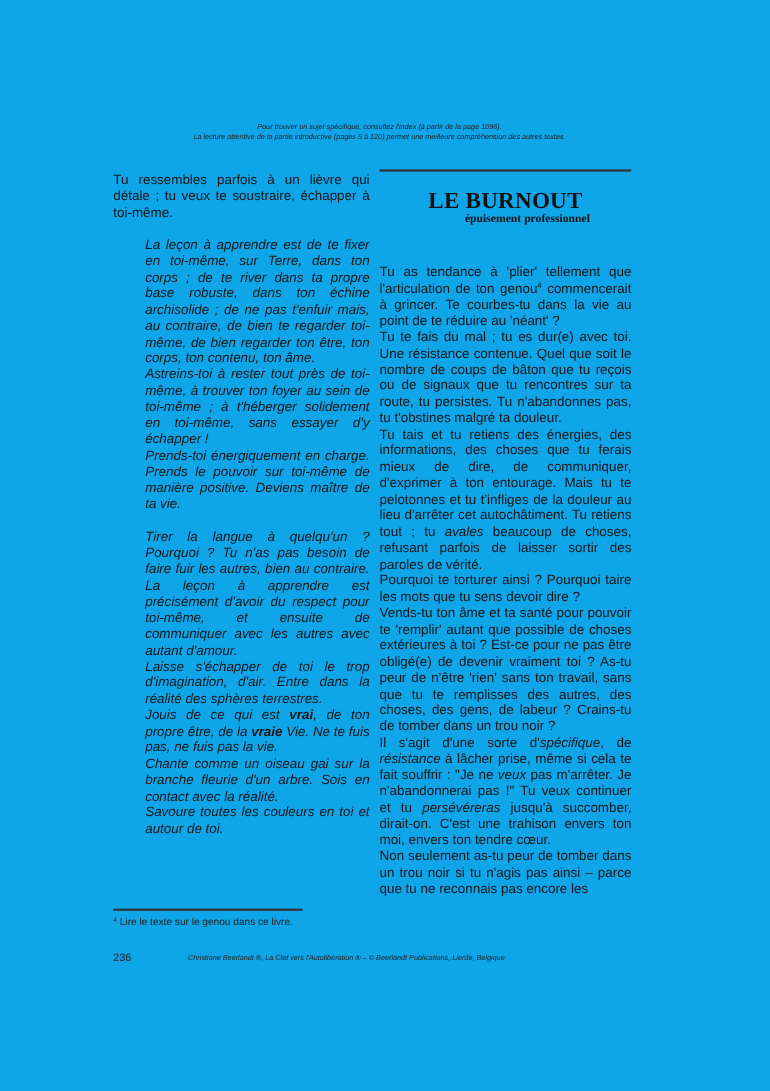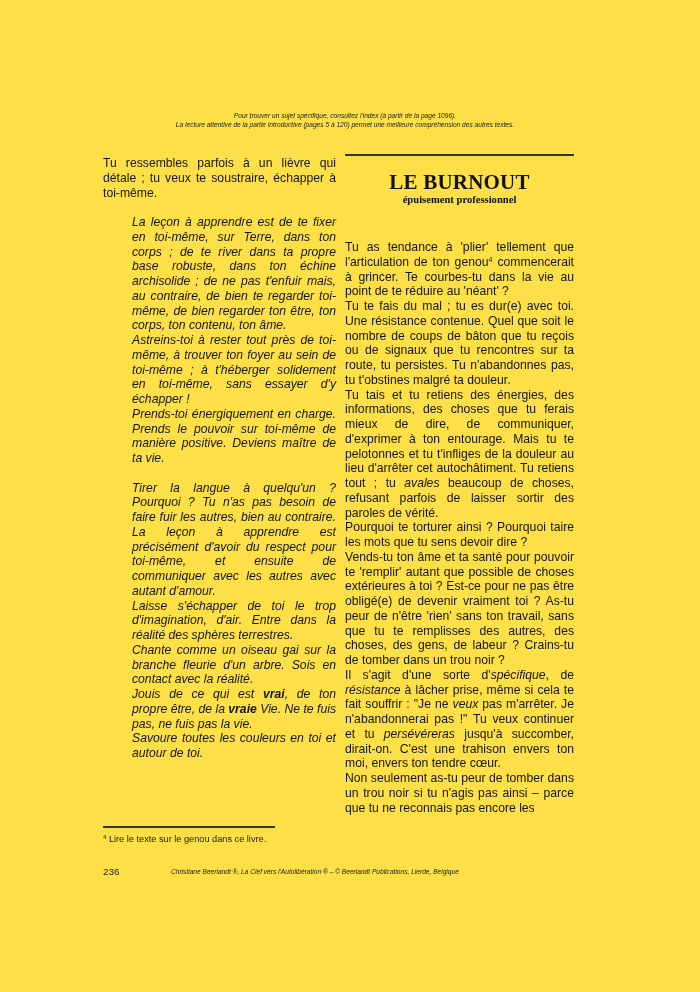--- a/index.html
+++ b/index.html
@@ -1,30 +1,30 @@
 <!DOCTYPE html>
 <html><head>
 <meta charset="utf-8">
 <style>
   html, body { margin: 0; padding: 0; background: #ffffff; }
   body { width: 700px; height: 992px; position: relative; overflow: hidden; color: #111; }
-  .page { position: absolute; left: 0; top: 0; width: 700px; height: 992px; background: #fde047; }
+  .page { position: absolute; left: 0; top: 0; width: 700px; height: 992px; background: #0ea5e9; }
   .top-note { position: absolute; left: 100px; top: 112px; width: 490px; text-align: center;
     font-family: "Liberation Sans", sans-serif; font-style: italic; font-size: 6.6px; line-height: 8.8px; color: #222; }
   .col { position: absolute; font-family: "Liberation Sans", sans-serif; font-size: 12.2px; line-height: 14.75px;
     text-align: justify; color: #151515; }
   .col p { margin: 0; }
   .col .gap { height: 14.75px; }
   .left { left: 103px; top: 156px; width: 233px; }
   .left .it { font-style: italic; margin-left: 29px; }
   .right { left: 345px; top: 240px; width: 229px; }
   .title-rule { position: absolute; left: 345px; top: 154px; width: 229px; height: 2px; background: #333; }
   .title { position: absolute; left: 345px; top: 172px; width: 229px; text-align: center;
     font-family: "Liberation Serif", serif; font-weight: bold; font-size: 21px; line-height: 20px; color: #111; letter-spacing: 0.2px; }
-  .subtitle { position: absolute; left: 345px; top: 194px; width: 229px; text-align: center;
+  .subtitle { position: absolute; left: 365px; top: 194px; width: 229px; text-align: center;
     font-family: "Liberation Serif", serif; font-weight: bold; font-size: 10.6px; line-height: 12px; color: #111; }
   .fn-rule { position: absolute; left: 103px; top: 826px; width: 172px; height: 1.5px; background: #333; }
   .footnote { position: absolute; left: 103px; top: 832px; font-family: "Liberation Sans", sans-serif; font-size: 9.2px; line-height: 11px; color: #222; }
   .footnote sup { font-size: 6px; vertical-align: 3px; }
   .page-number { position: absolute; left: 103px; top: 866px; font-family: "Liberation Sans", sans-serif; font-size: 9.8px; color: #222; }
   .footer-credit { position: absolute; left: 171px; top: 868px; font-family: "Liberation Sans", sans-serif; font-style: italic; font-size: 6.6px; color: #222; }
   sup.ref { font-size: 7px; vertical-align: 4px; line-height: 0; }
   b { font-weight: bold; }
   i { font-style: italic; }
 </style>
@@ -40,22 +40,22 @@
 
   <div class="col left">
     <p>Tu ressembles parfois à un lièvre qui détale ; tu veux te soustraire, échapper à toi-même.</p>
     <div class="gap"></div>
     <p class="it">La leçon à apprendre est de te fixer en toi-même, sur Terre, dans ton corps ; de te river dans ta propre base robuste, dans ton échine archisolide ; de ne pas t'enfuir mais, au contraire, de bien te regarder toi-même, de bien regarder ton être, ton corps, ton contenu, ton âme.</p>
     <p class="it">Astreins-toi à rester tout près de toi-même, à trouver ton foyer au sein de toi-même ; à t'héberger solidement en toi-même, sans essayer d'y échapper !</p>
     <p class="it">Prends-toi énergiquement en charge. Prends le pouvoir sur toi-même de manière positive. Deviens maître de ta vie.</p>
     <div class="gap"></div>
     <p class="it">Tirer la langue à quelqu'un ? Pourquoi ? Tu n'as pas besoin de faire fuir les autres, bien au contraire. La leçon à apprendre est précisément d'avoir du respect pour toi-même, et ensuite de communiquer avec les autres avec autant d'amour.</p>
     <p class="it">Laisse s'échapper de toi le trop d'imagination, d'air. Entre dans la réalité des sphères terrestres.</p>
+    <p class="it"><span>Jouis de ce qui est </span><b>vrai</b><span>, de ton propre être, de la </span><b>vraie</b><span> Vie. Ne te fuis pas, ne fuis pas la vie.</span></p>
     <p class="it">Chante comme un oiseau gai sur la branche fleurie d'un arbre. Sois en contact avec la réalité.</p>
-    <p class="it"><span>Jouis de ce qui est </span><b>vrai</b><span>, de ton propre être, de la </span><b>vraie</b><span> Vie. Ne te fuis pas, ne fuis pas la vie.</span></p>
     <p class="it">Savoure toutes les couleurs en toi et autour de toi.</p>
   </div>
 
   <div class="title-rule"></div>
   <div class="title">LE BURNOUT</div>
   <div class="subtitle">épuisement professionnel</div>
 
   <div class="col right">
     <p><span>Tu as tendance à 'plier' tellement que l'articulation de ton genou</span><sup class="ref">4</sup><span> commencerait à grincer. Te courbes-tu dans la vie au point de te réduire au 'néant' ?</span></p>
     <p>Tu te fais du mal ; tu es dur(e) avec toi. Une résistance contenue. Quel que soit le nombre de coups de bâton que tu reçois ou de signaux que tu rencontres sur ta route, tu persistes. Tu n'abandonnes pas, tu t'obstines malgré ta douleur.</p>

